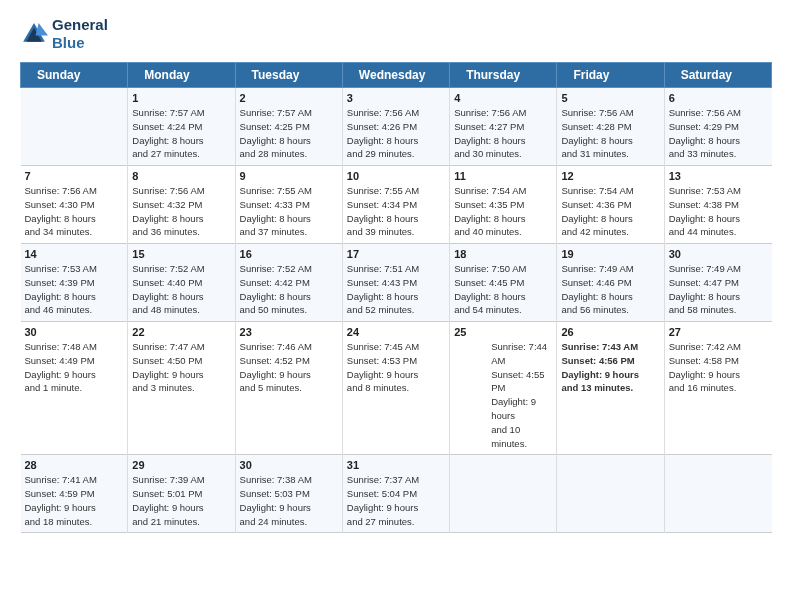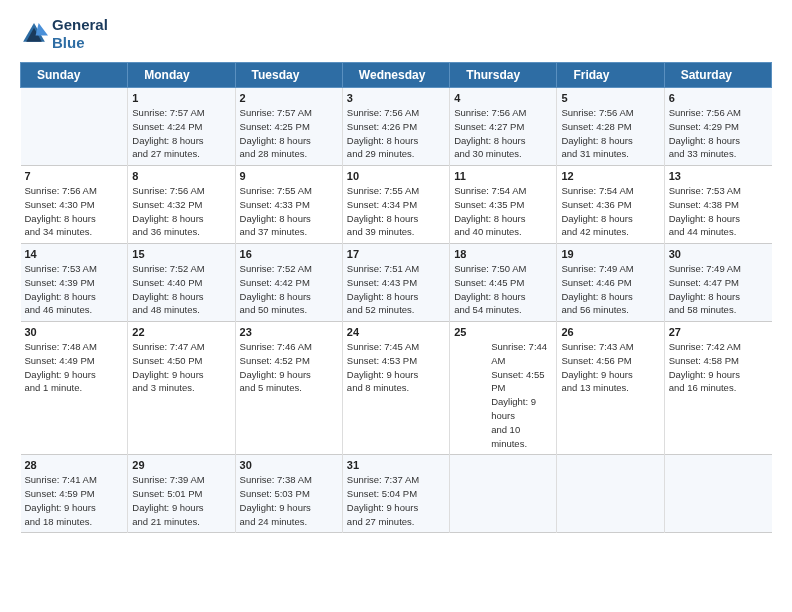--- a/index.html
+++ b/index.html
@@ -304,21 +304,21 @@
           </td>
           <td>
             <span class="day-num">25</span>
             <div class="day-info" style="white-space: pre-line; margin-left: 37px;">Sunrise: 7:44 AM
 Sunset: 4:55 PM
 Daylight: 9 hours
 and 10 minutes.</div>
           </td>
           <td>
             <span class="day-num">26</span>
-            <div class="day-info" style="white-space: pre-line;">Sunrise: 7:43 AM
+            <div class="day-info" style="white-space: pre-line; font-weight: bold;">Sunrise: 7:43 AM
 Sunset: 4:56 PM
 Daylight: 9 hours
 and 13 minutes.</div>
           </td>
           <td>
             <span class="day-num">27</span>
             <div class="day-info" style="white-space: pre-line;">Sunrise: 7:42 AM
 Sunset: 4:58 PM
 Daylight: 9 hours
 and 16 minutes.</div>

